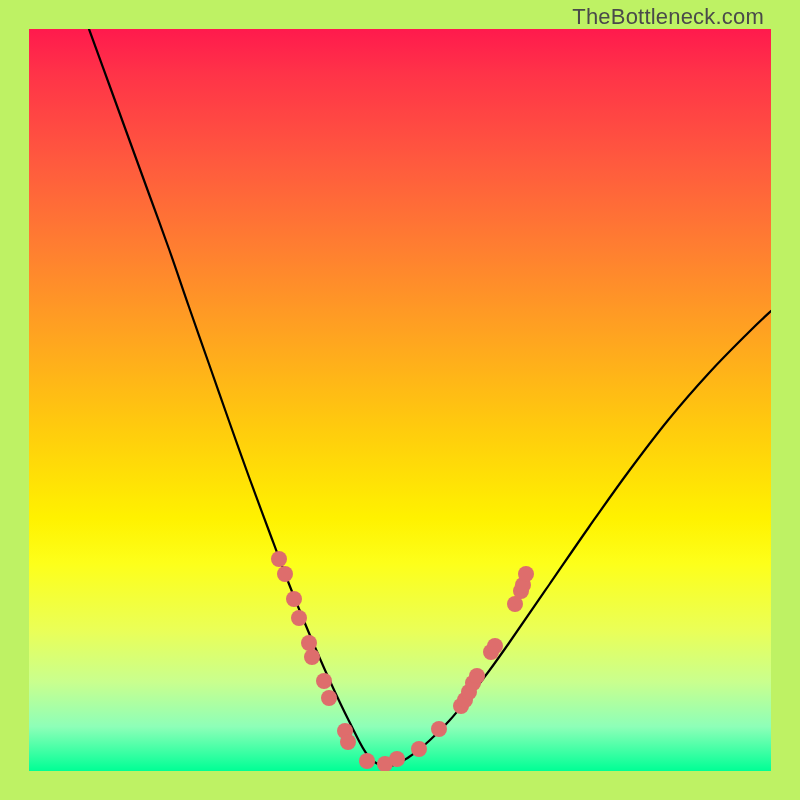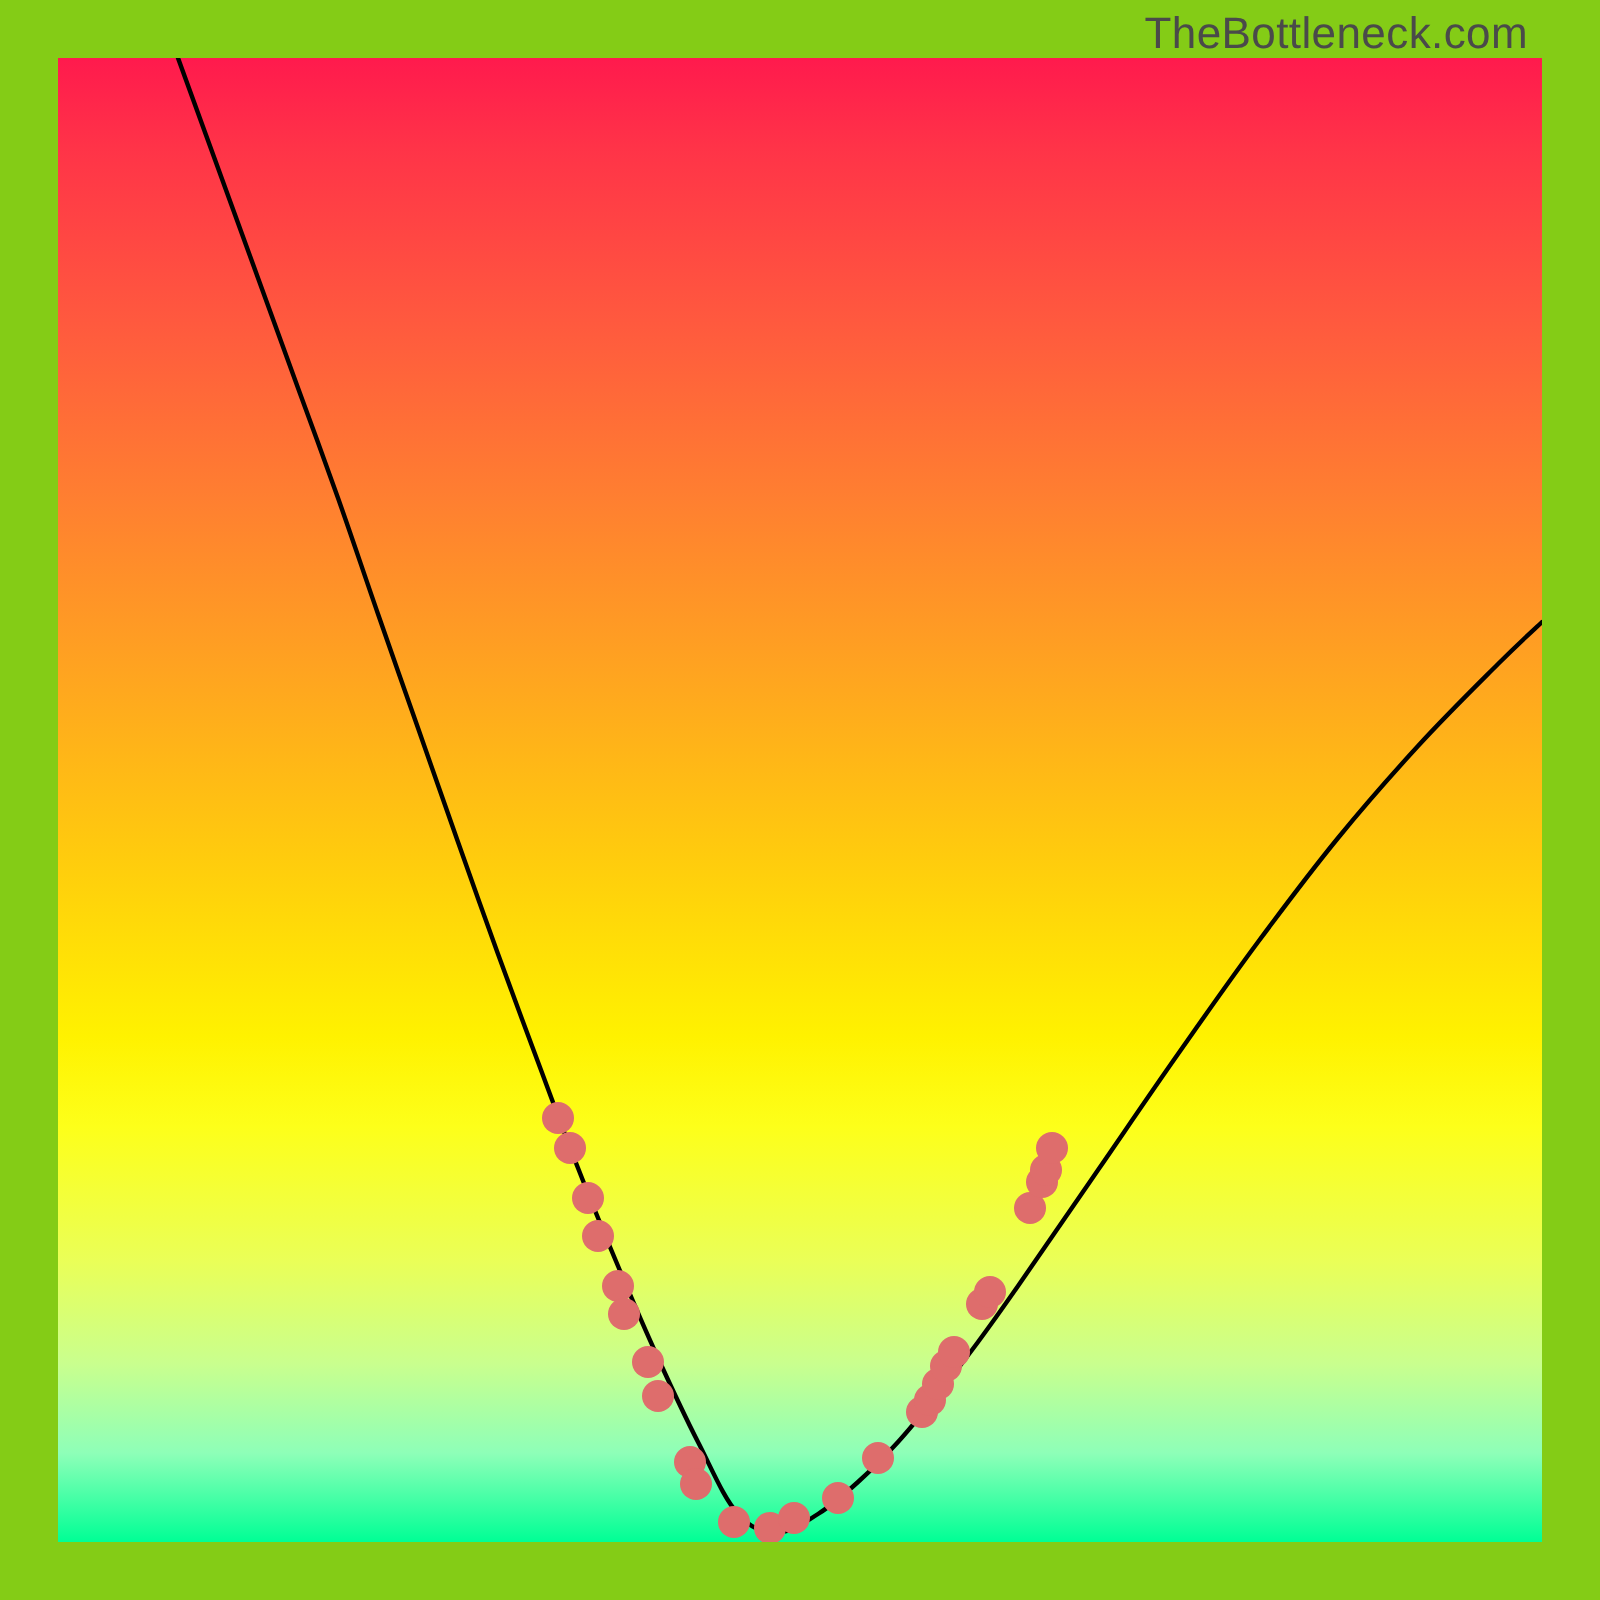--- a/index.html
+++ b/index.html
@@ -10,21 +10,21 @@
     overflow: hidden;
     background: #000;
     font-family: Arial, Helvetica, sans-serif;
   }
   .frame {
     position: absolute;
     left: 0;
     top: 0;
     width: 800px;
     height: 800px;
-    background: #84cc16;
+    background: #bef264;
   }
   .plot {
     position: absolute;
     left: 29px;
     top: 29px;
     width: 742px;
     height: 742px;
     overflow: hidden;
   }
   .gradient {

